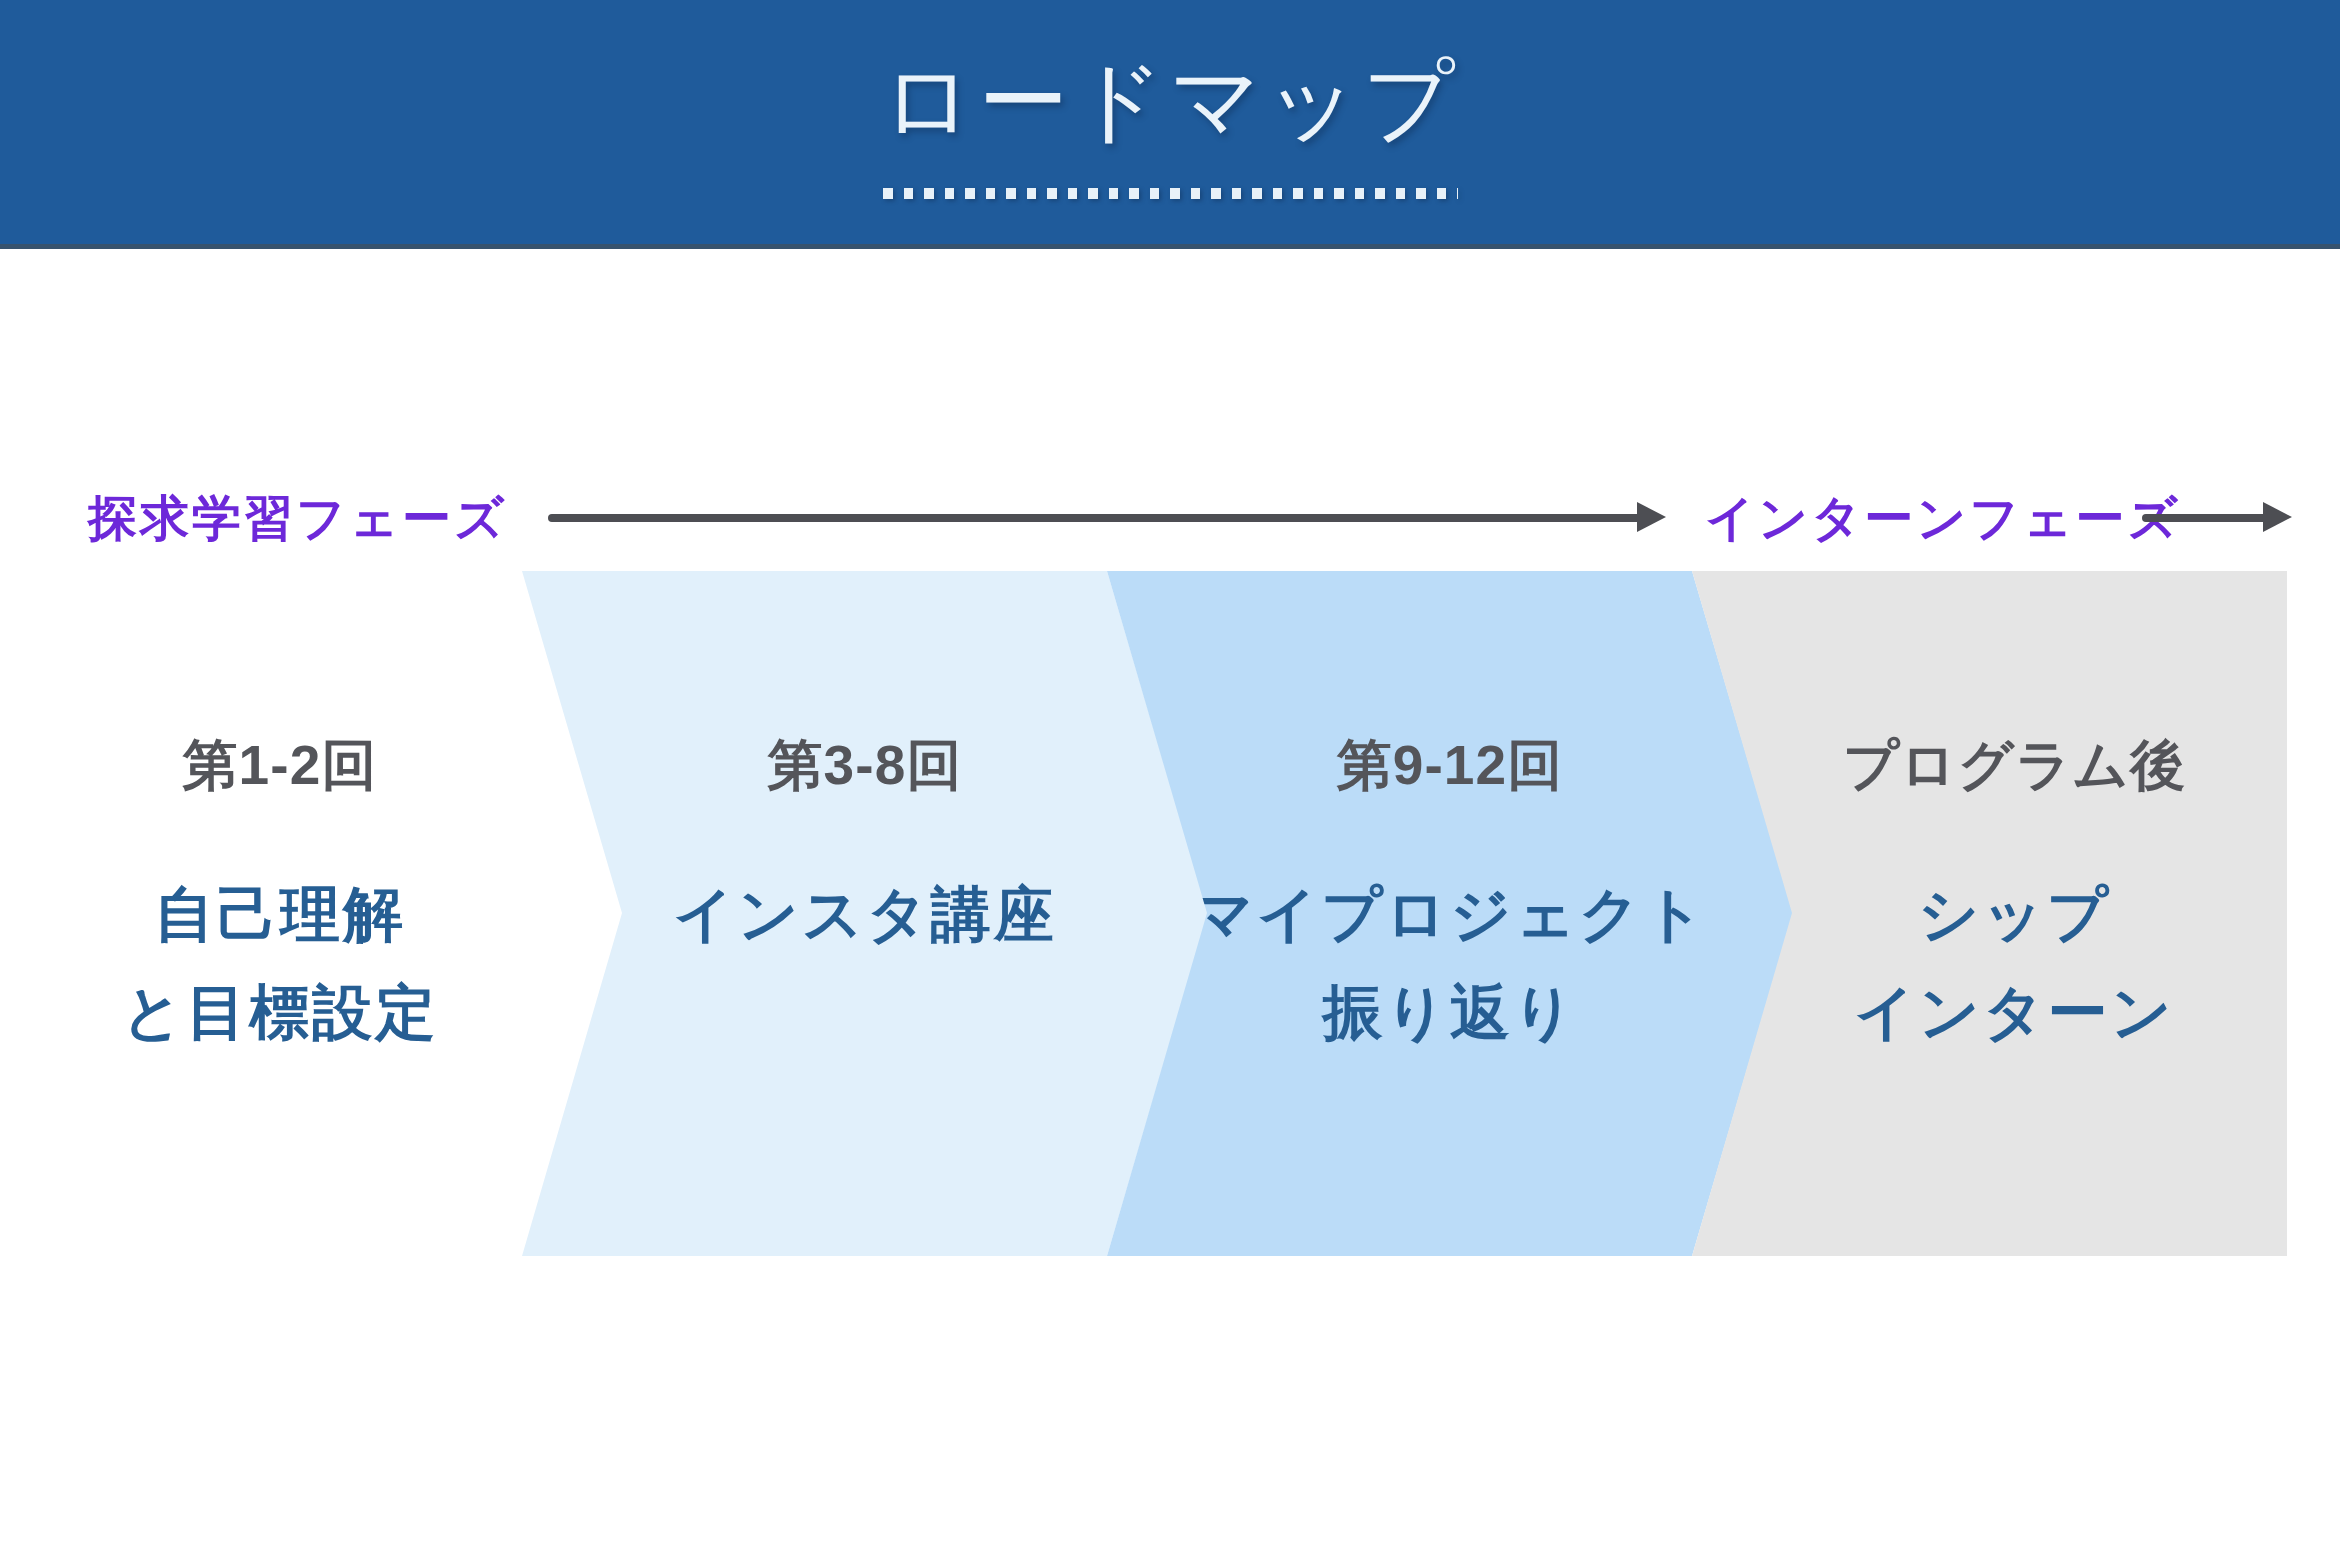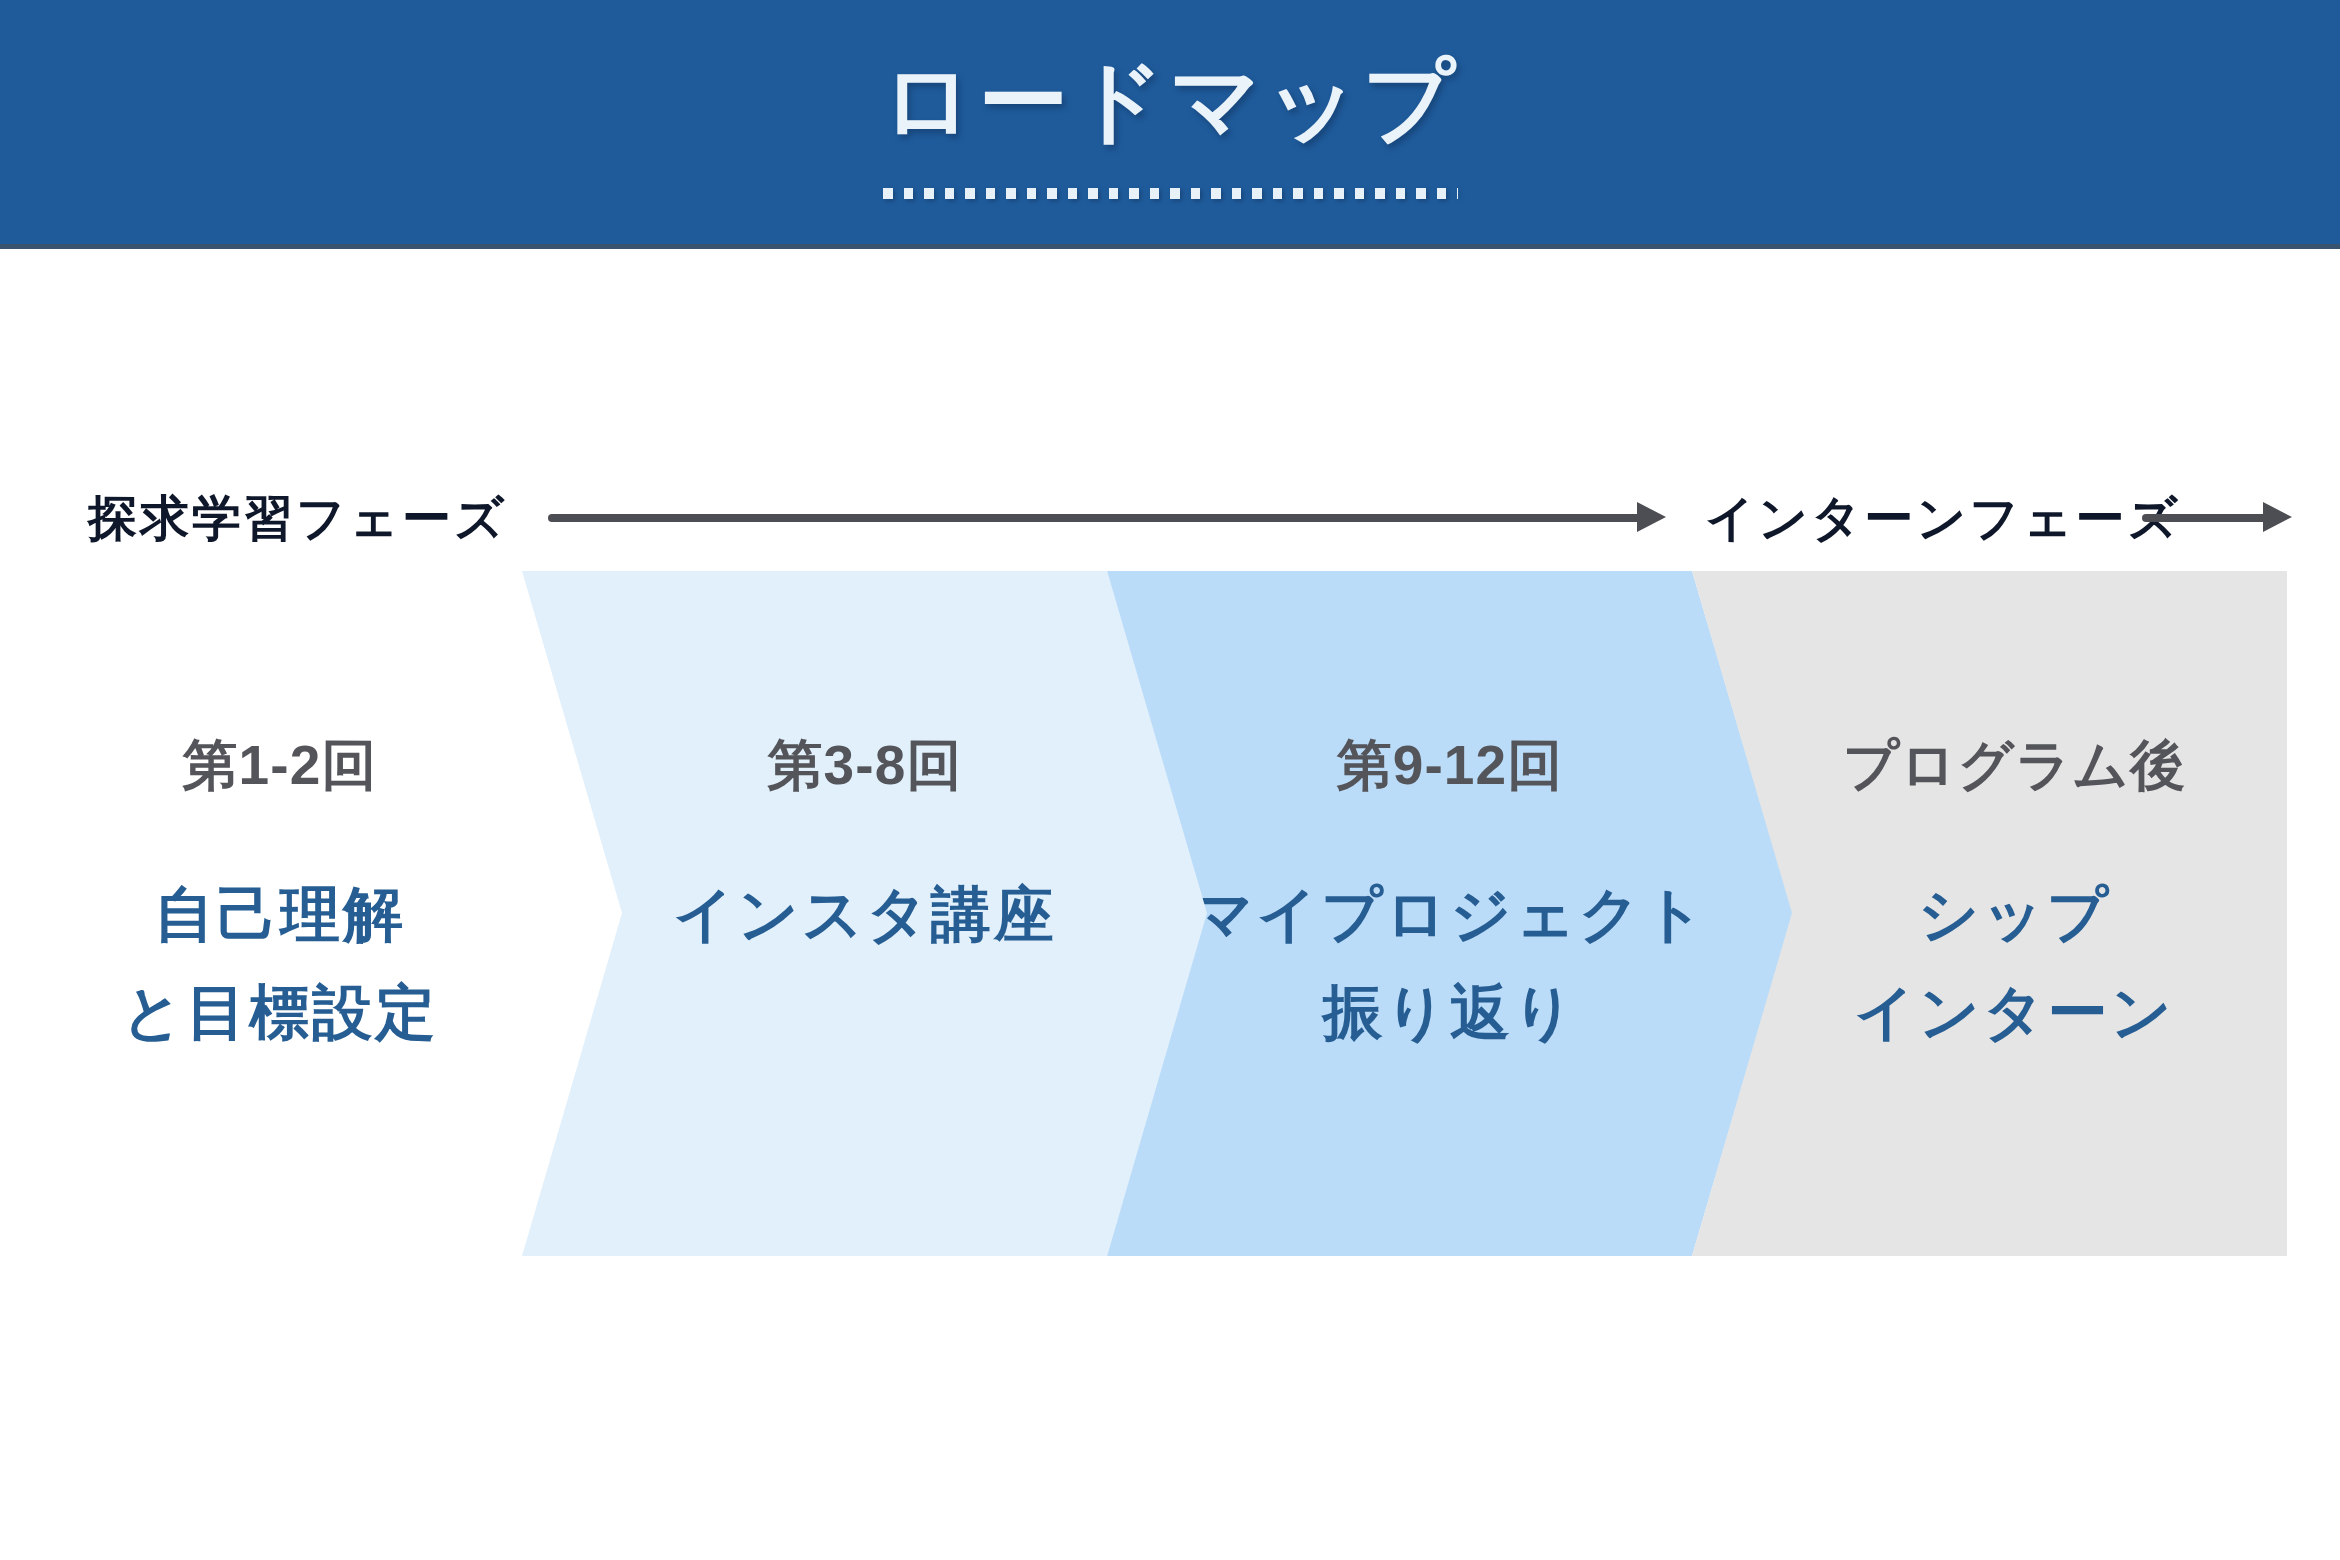--- a/index.html
+++ b/index.html
@@ -3,28 +3,28 @@
 <meta charset="utf-8">
 <style>
   html,body{margin:0;padding:0;background:#ffffff;}
   body{font-family:"Liberation Sans","DejaVu Sans",sans-serif;}
   .canvas{position:relative;width:2341px;height:1560px;background:#ffffff;overflow:hidden;}
 
   
   .header{position:absolute;left:0;top:0;width:2341px;height:244px;
           background:#1F5B9B;border-bottom:5.9px solid #37536E;}
   .page-title{position:absolute;top:41px;left:0;width:100%;text-align:center;
-          font-size:90px;font-weight:bold;color:#EAF3FA;letter-spacing:0.05em;
+          font-size:90px;font-weight:normal;color:#EAF3FA;letter-spacing:0.05em;
           text-shadow:2.9px 3.9px 5.9px rgba(10,30,60,0.35);}
   .title-underline{position:absolute;top:188px;left:883px;width:575px;height:10.7px;
           background:repeating-linear-gradient(to right,#E8F1F8 0 9.8px,transparent 9.8px 20.5px);
           filter:drop-shadow(2px 2.9px 2px rgba(10,30,60,0.35));}
 
   
-  .phase-label{position:absolute;font-size:49px;font-weight:bold;color:#0f172a;
+  .phase-label{position:absolute;font-size:49px;font-weight:bold;color:#6d28d9;
           letter-spacing:0.06em;line-height:68px;top:484px;white-space:nowrap;}
   .phase-label.left{left:88px;}
   .phase-label.right{left:1705px;}
   .arrow{position:absolute;top:502px;height:31px;}
   .arrow .line{position:absolute;left:0;right:25px;top:11.7px;height:8.8px;background:#4D4E53;border-radius:3.9px;}
   .arrow .head{position:absolute;right:0;top:0;width:0;height:0;
           border-top:15.6px solid transparent;border-bottom:15.6px solid transparent;
           border-left:29px solid #4D4E53;}
   .arrow.long{left:548px;width:1118px;}
   .arrow.short{left:2142px;width:150px;}

